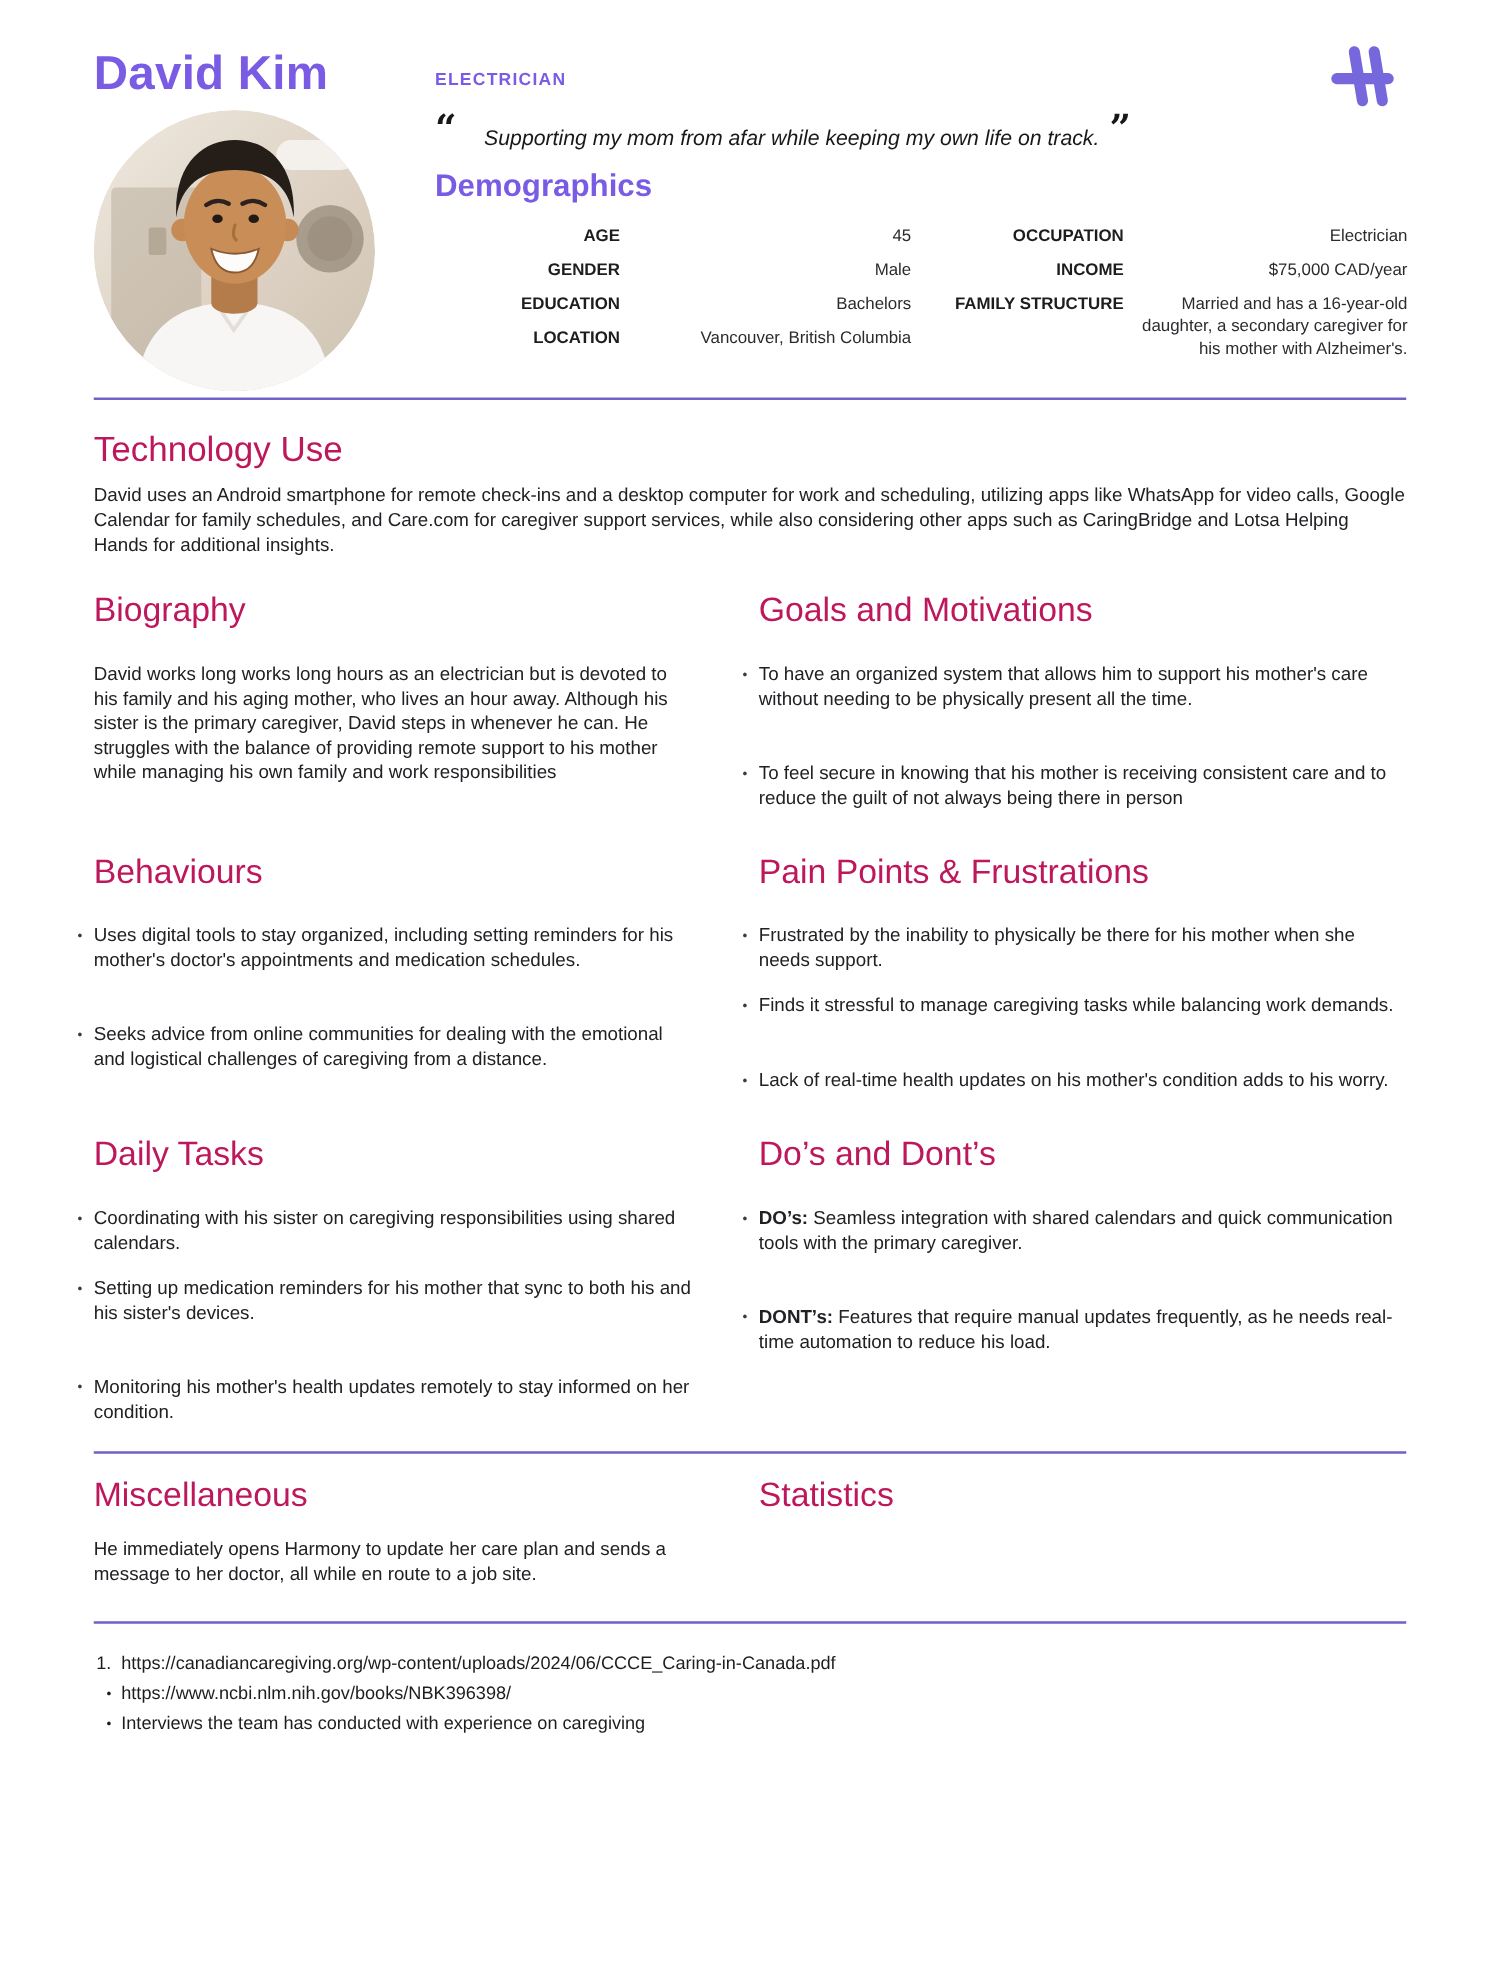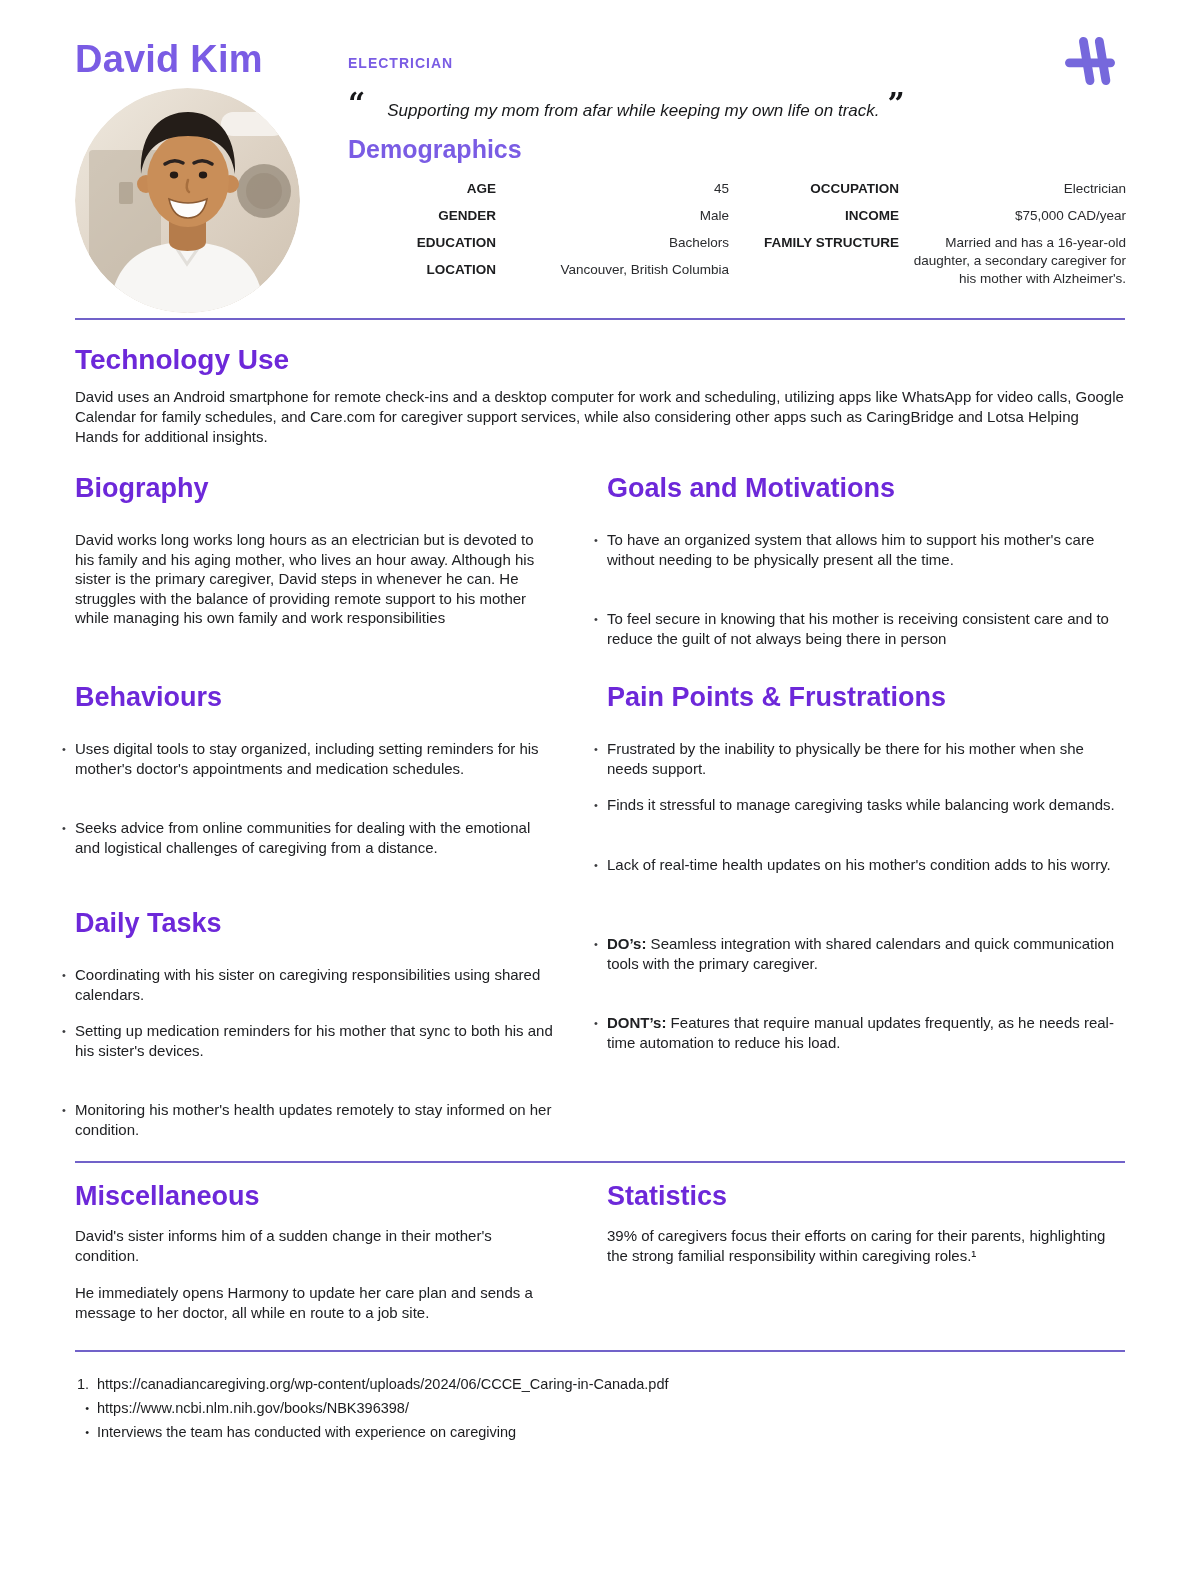--- a/index.html
+++ b/index.html
@@ -29,21 +29,21 @@
   .demo-grid { display:flex; margin-top:16px; }
   .demo-col { display:grid; row-gap:9px; align-content:start;text-align:right; }
   .demo-col.left  { width:381px; grid-template-columns:158px 223px; }
   .demo-col.right { width:397px; grid-template-columns:180px 217px; }
   .demo-label { font-size:13.5px; font-weight:700; color:#1c1d1f; line-height:18px; padding-right:10px; }
   .demo-value { font-size:13.5px; color:#2a2b2e; line-height:18px; }
 
   .divider { width:1050px; margin-left:75px; height:2px; background:#7162c9; border:none; }
 
   
-  .section-title { font-size:28px; font-weight:700; color:#6d28d9; }
+  .section-title { font-size:28px; font-weight:400; color:#be185d; }
   .tech { margin:24px 75px 0 75px; width:1050px; }
   .tech p { margin-top:11px; font-size:15px; line-height:20px; }
 
   .cols { display:grid; grid-template-columns:480px 518px; column-gap:52px; row-gap:34px;
           margin:26px 0 0 75px; }
   .col-section .section-title { font-size:27px; }
   .col-section .sec-body { margin-top:26px; font-size:15px; line-height:19.5px; }
   ul.bullets { list-style:none; margin-top:26px; }
   ul.bullets li { position:relative; font-size:15px; line-height:19.5px; margin-bottom:17px; }
   ul.bullets li::before { content:"•"; position:absolute; left:-13px; top:1px; font-size:11px; color:#3a3b3e; }
@@ -204,38 +204,37 @@
     <div class="col-section">
       <h2 class="section-title">Daily Tasks</h2>
       <ul class="bullets">
         <li>Coordinating with his sister on caregiving responsibilities using shared calendars.</li>
         <li>Setting up medication reminders for his mother that sync to both his and his sister's devices.</li>
         <li>Monitoring his mother's health updates remotely to stay informed on her condition.</li>
       </ul>
     </div>
 
     <div class="col-section">
+      <h2 class="section-title">Do’s and Dont’s</h2>
       <ul class="bullets">
         <li><span class="li-lead">DO’s:</span><span> Seamless integration with shared calendars and quick communication tools with the primary caregiver.</span></li>
         <li><span class="li-lead">DONT’s:</span><span> Features that require manual updates frequently, as he needs real-time automation to reduce his load.</span></li>
       </ul>
     </div>
   </div>
 
   <hr class="divider mid">
 
   <div class="cols lower">
     <div class="col-section">
       <h2 class="section-title">Miscellaneous</h2>
-      <p class="para first">David's sister informs him of a sudden change in their mother's condition.</p>
       <p class="para">He immediately opens Harmony to update her care plan and sends a message to her doctor, all while en route to a job site.</p>
     </div>
     <div class="col-section">
       <h2 class="section-title">Statistics</h2>
-      <p class="para first">39% of caregivers focus their efforts on caring for their parents, highlighting the strong familial responsibility within caregiving roles.¹</p>
     </div>
   </div>
 
   <hr class="divider low">
 
   <div class="sources">
     <div class="src-list">
       <div class="src-item">
         <span class="src-marker">1.</span>
         <span class="src-text">https://canadiancaregiving.org/wp-content/uploads/2024/06/CCCE_Caring-in-Canada.pdf</span>

